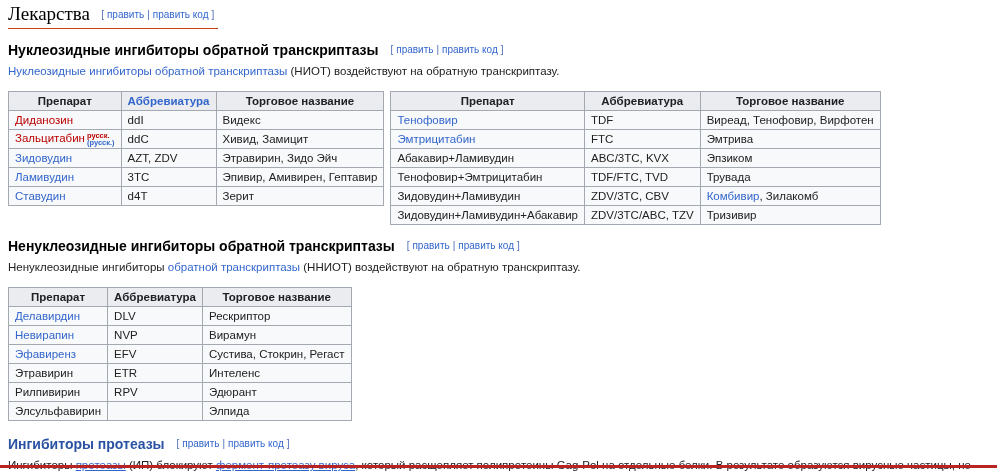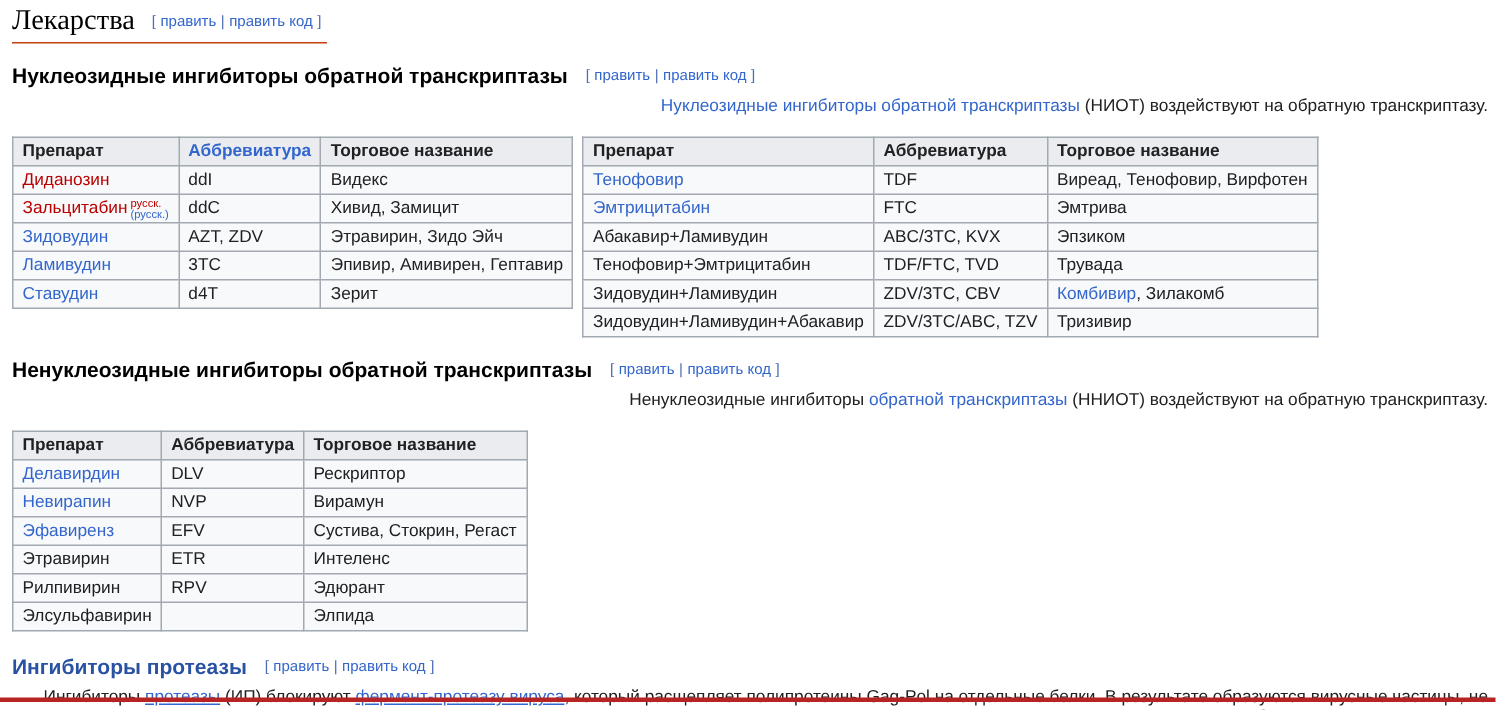--- a/index.html
+++ b/index.html
@@ -47,21 +47,21 @@
     font-size: 10px;
     font-weight: normal;
     color: #3f66b0;
     margin-left: 8px;
     vertical-align: 2px;
     white-space: nowrap;
   }
   .editsection a { color: #3366cc; }
   .editsection .bracket, .editsection .pipe { color: #4a6bb5; }
 
-  p { margin: 7px 0 0 0; line-height: 13px; text-align: right; }
+  p { margin: 7px 0 0 0; line-height: 13px; }
 
   .tables-row {
     display: flex;
     align-items: flex-start;
     gap: 6px;
     margin-top: 13px;
   }
   table.wikitable {
     border-collapse: collapse;
     background: #f8f9fa;
@@ -72,34 +72,36 @@
     border: 1px solid #a2a9b1;
     padding: 2px 6px;
     height: 19px;
     line-height: 13px;
     text-align: left;
     vertical-align: middle;
     white-space: nowrap;
   }
   table.wikitable th {
     background: #eaecf0;
+    text-align: center;
     font-weight: bold;
   }
 
   #t1 .c1 { width: 106px; } #t1 .c2 { width: 82px; }  #t1 .c3 { width: 142px; }
   #t2 .c1 { width: 160px; } #t2 .c2 { width: 100px; } #t2 .c3 { width: 152px; }
   #t3 .c1 { width: 86px; }  #t3 .c2 { width: 78px; }  #t3 .c3 { width: 126px; }
 
   .iw {
     display: inline-flex;
     flex-direction: column;
     margin-left: 2px;
     font-size: 7.5px;
     line-height: 7px;
     vertical-align: middle;
+    font-weight: bold;
   }
   .iw-top { color: #ba0000; }
   .iw-bottom { color: #3366cc; }
 
   .red-line {
     position: absolute;
     left: 0; top: 465px;
     width: 997px; height: 3px;
     background: #b82323;
   }

